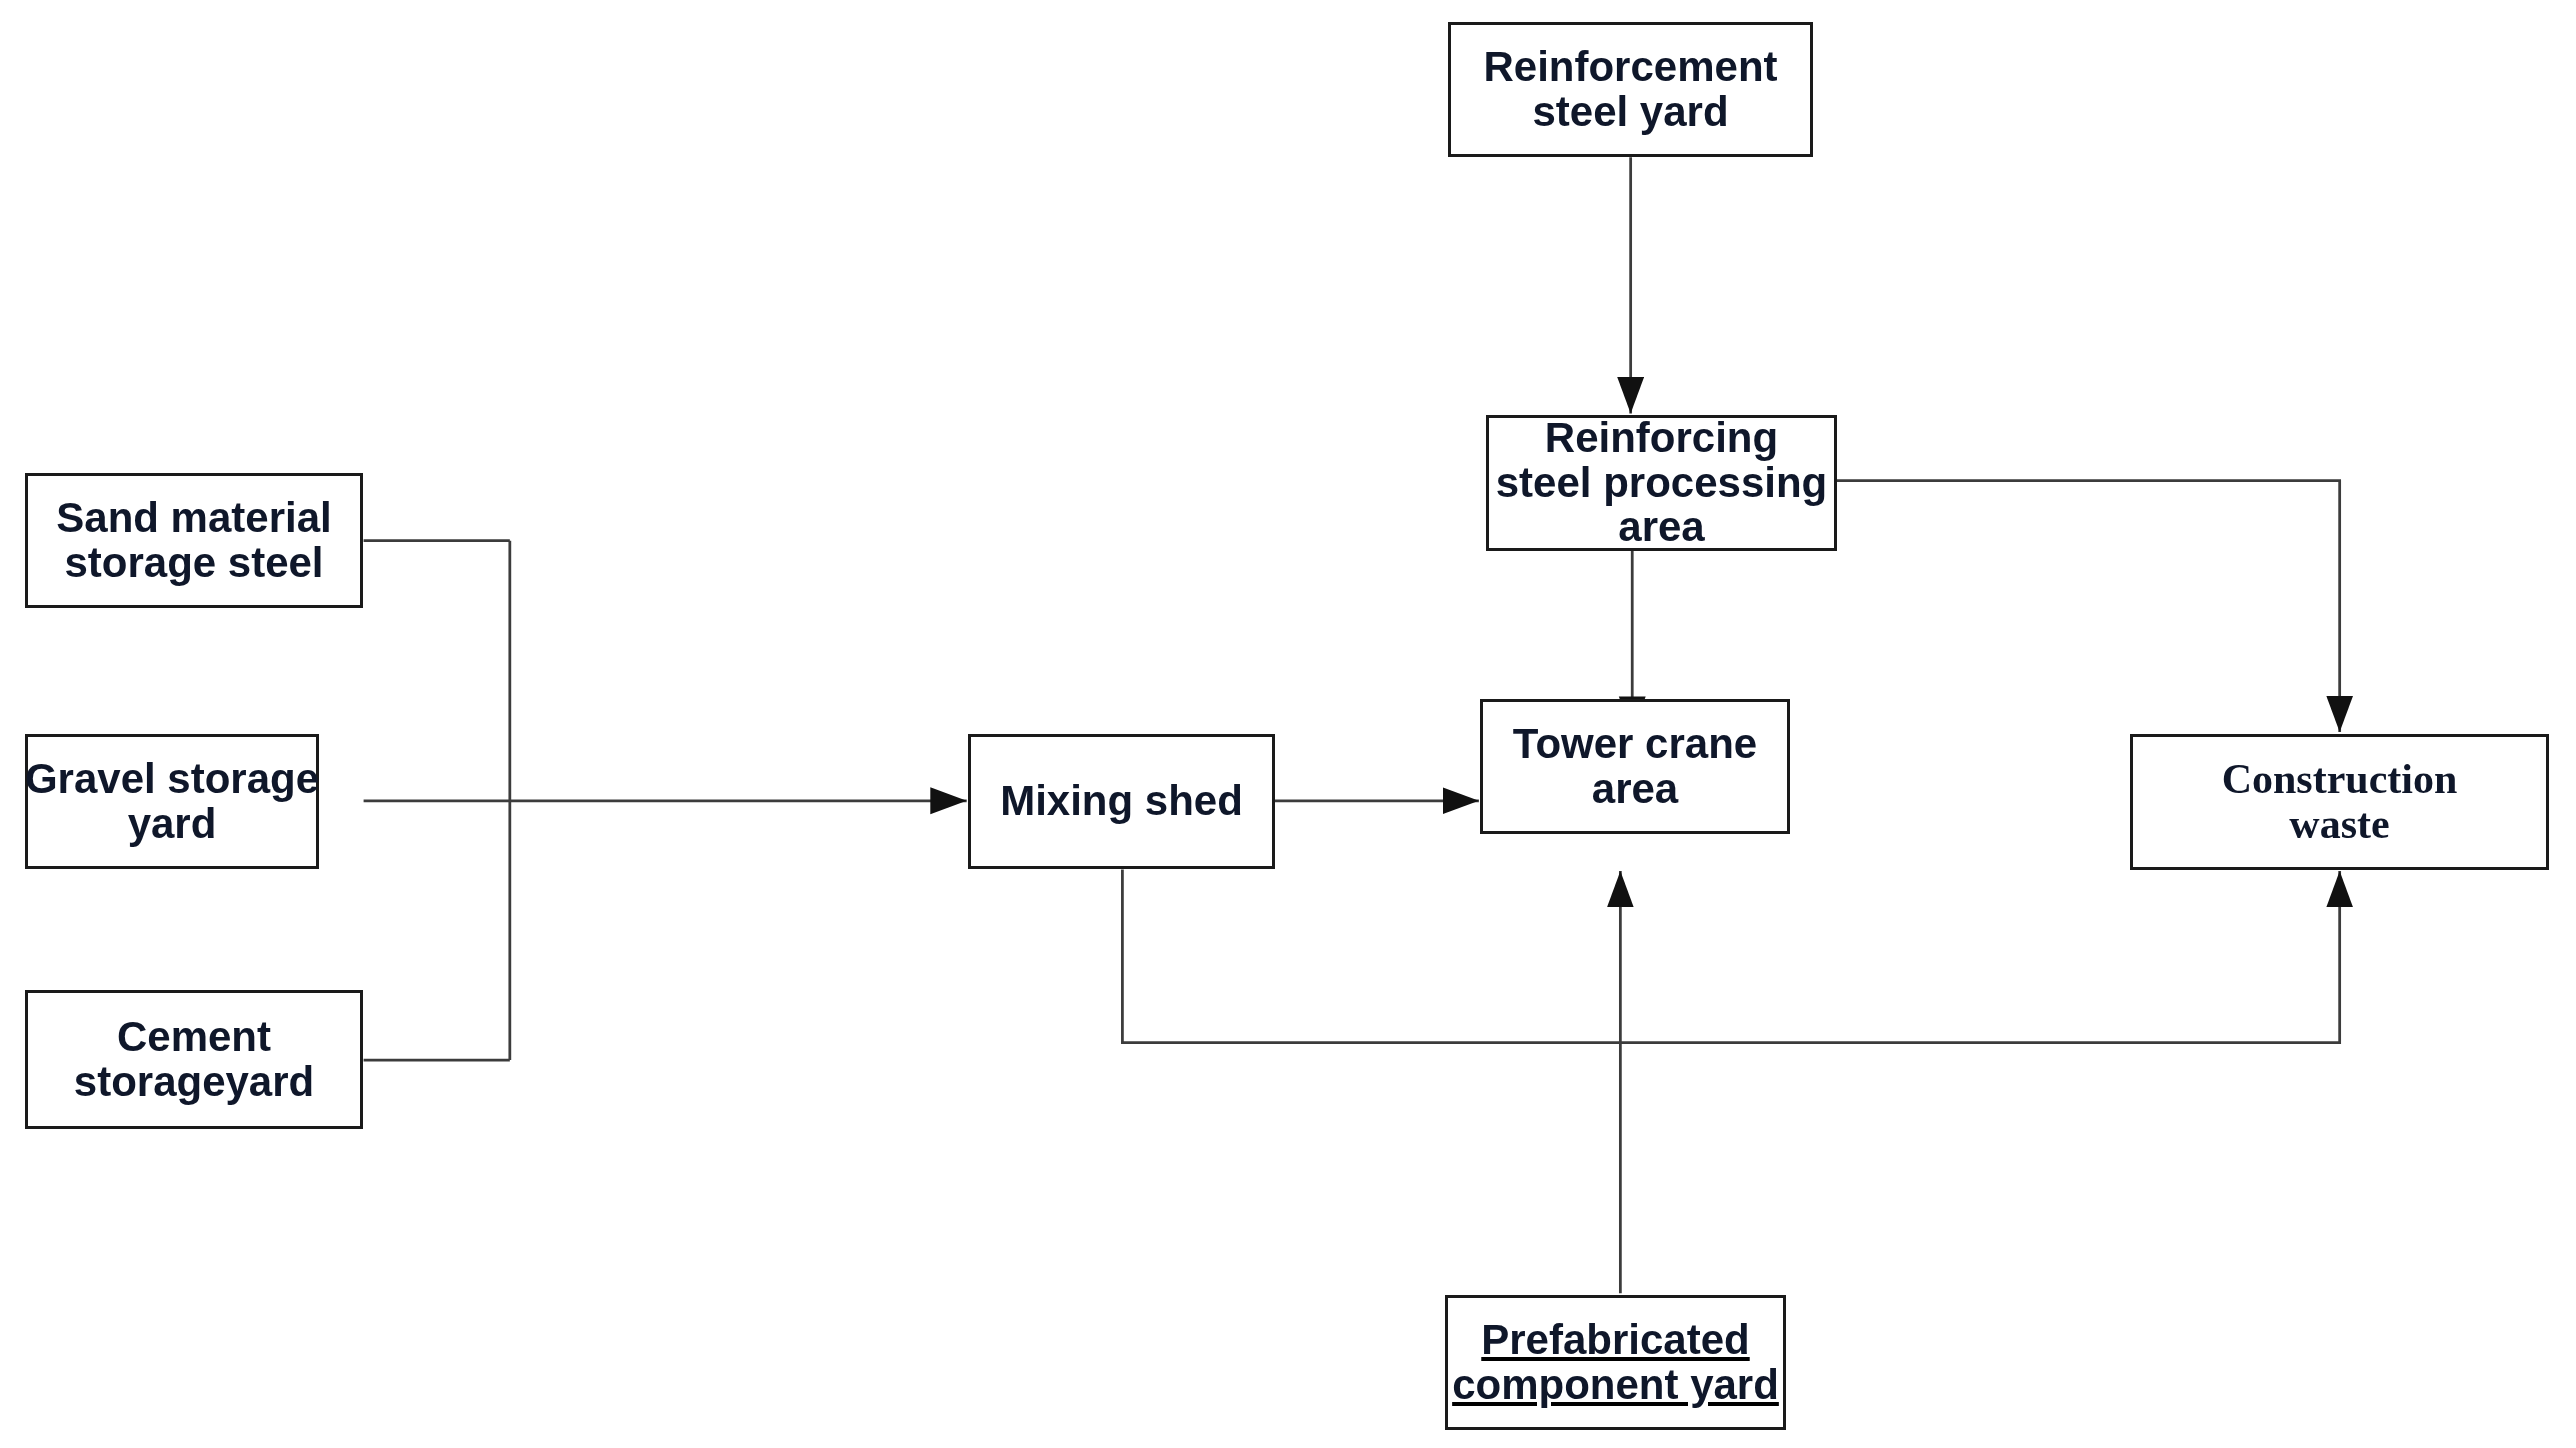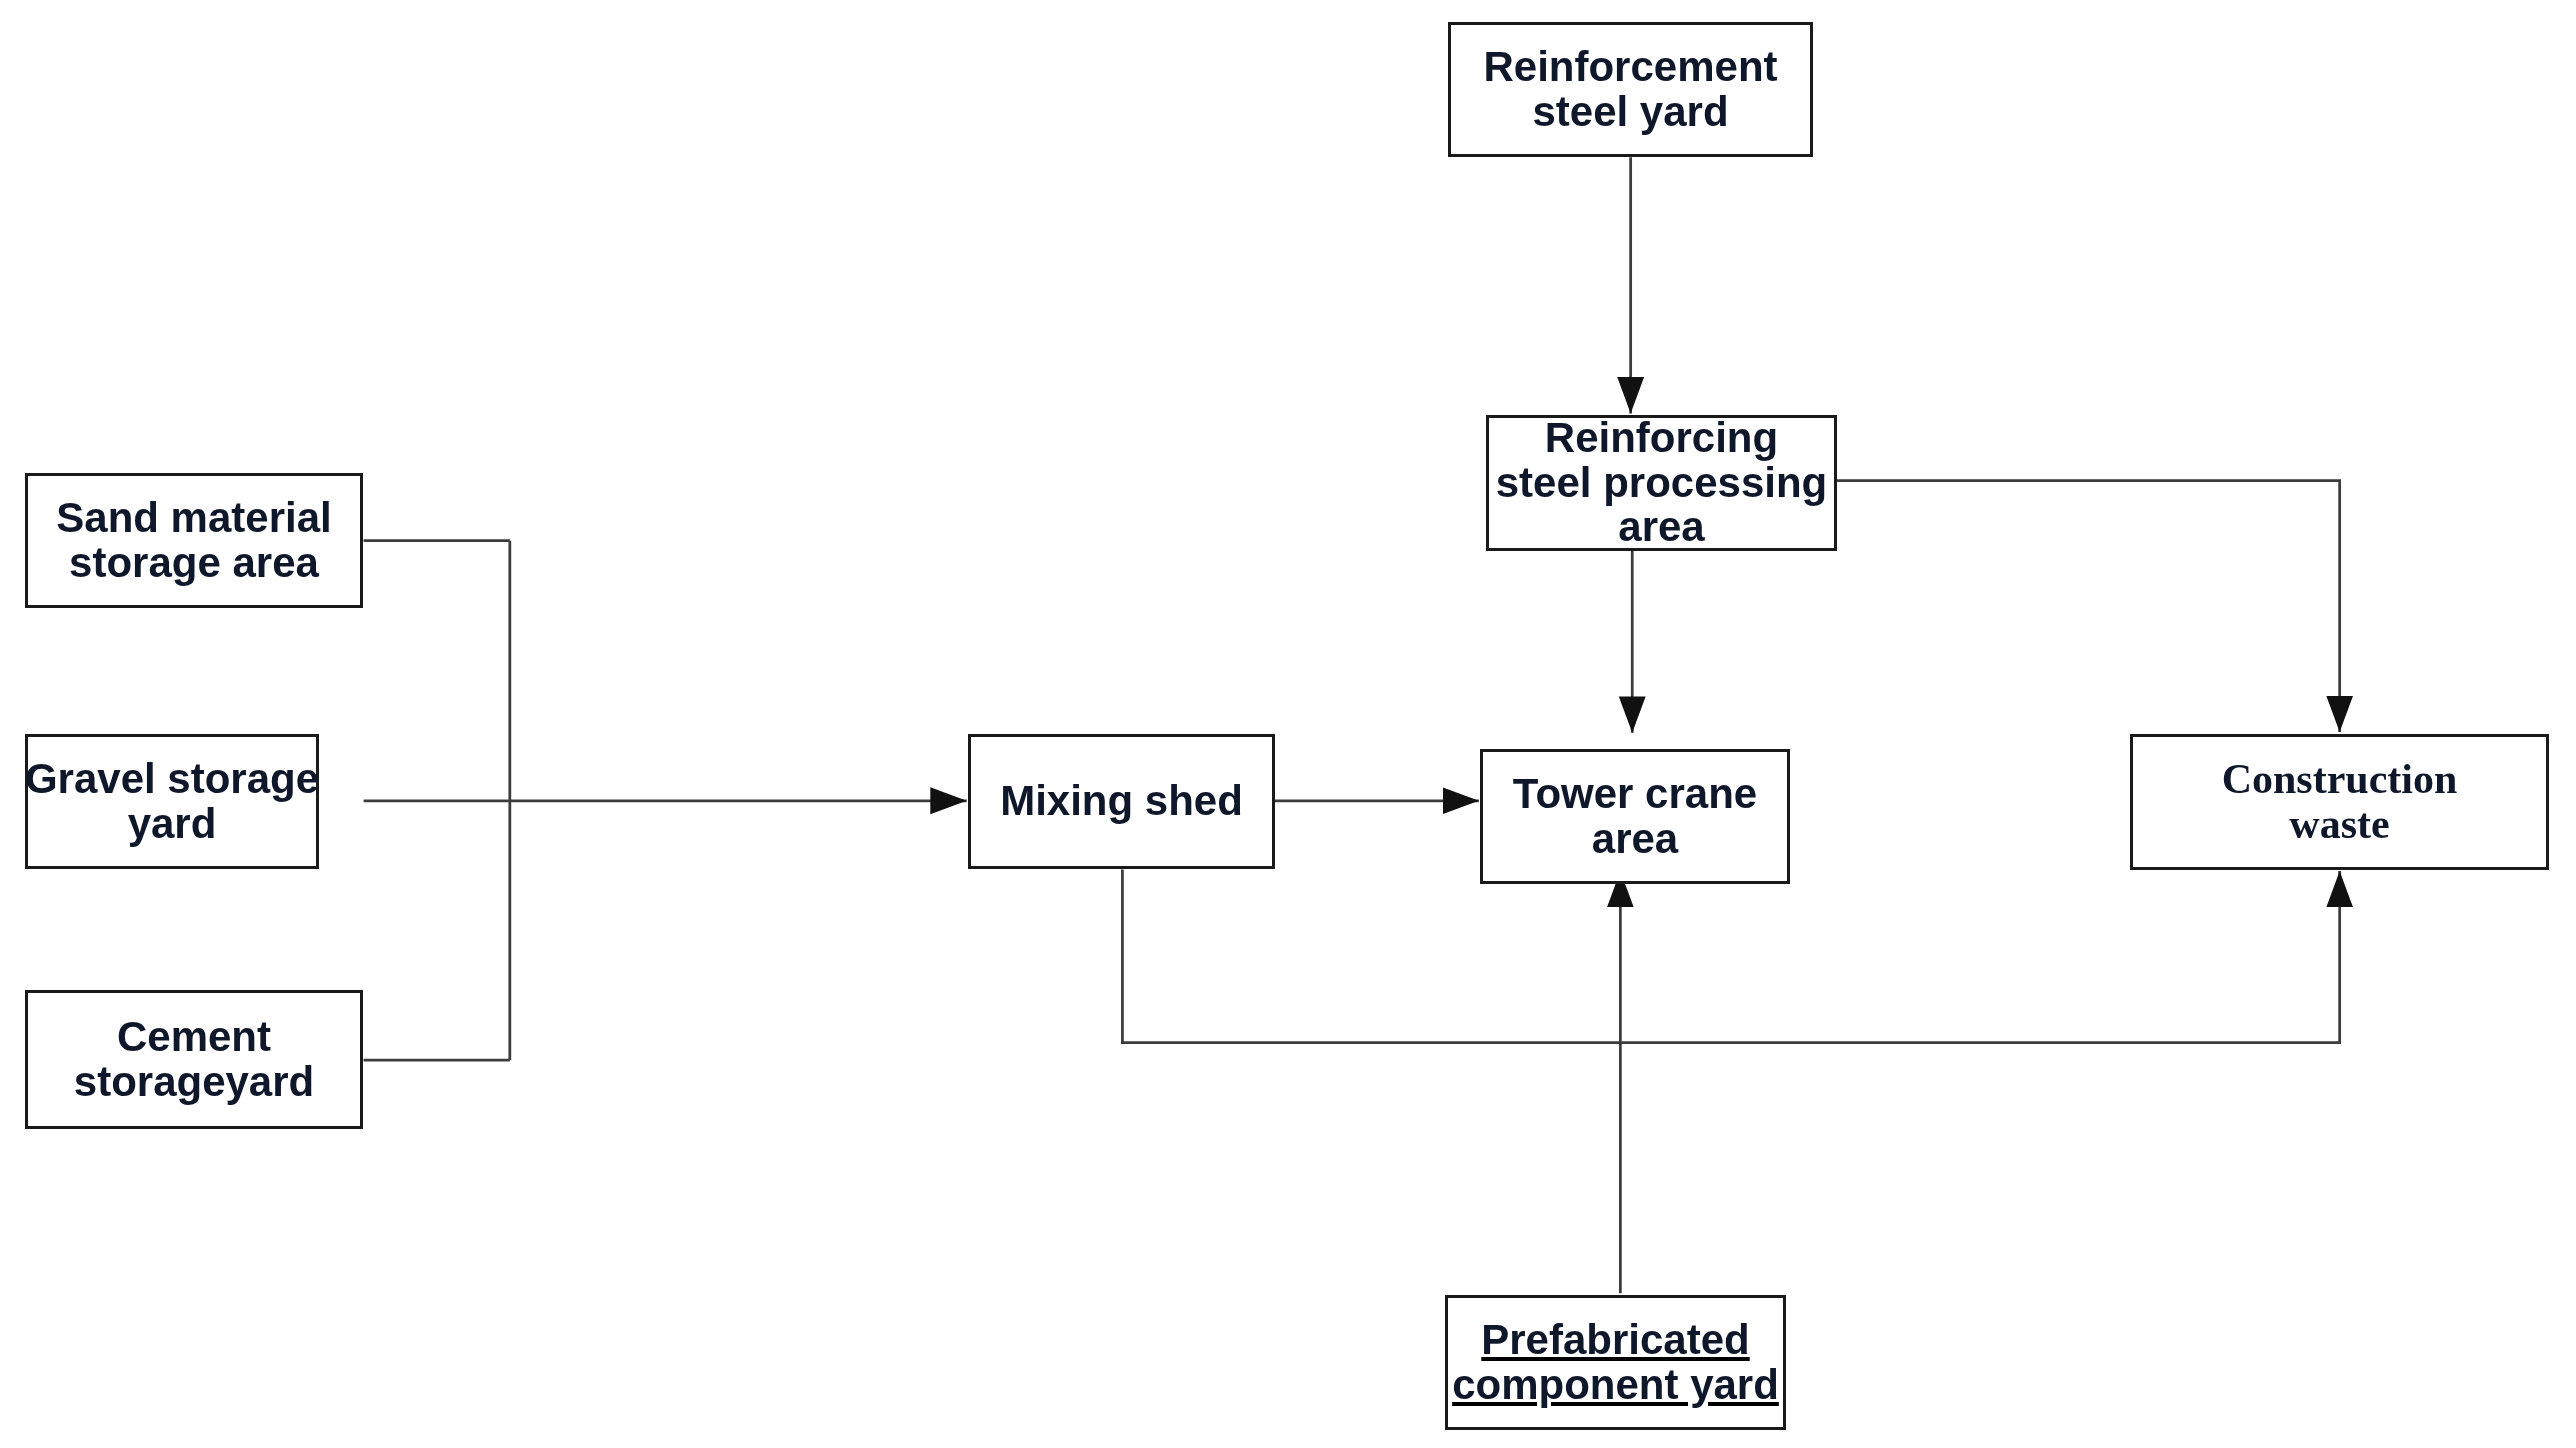--- a/index.html
+++ b/index.html
@@ -39,21 +39,21 @@
     color: #0f172a;
     letter-spacing: 0px;
   }
   
   .n-reinforcement { left: 1448px; top: 22px;   width: 365px; height: 135px; }
   .n-processing    { left: 1486px; top: 415px;  width: 351px; height: 136px; }
   .n-sand          { left: 25px;   top: 473px;  width: 338px; height: 135px; }
   .n-gravel        { left: 25px;   top: 734px;  width: 294px; height: 135px; }
   .n-cement        { left: 25px;   top: 990px; width: 338px; height: 139px; }
   .n-mixing        { left: 968px; top: 734px;  width: 307px; height: 135px; }
-  .n-tower         { left: 1480px; top: 749px;  width: 310px; height: 135px; }
+  .n-tower         { left: 1480px; top: 699px;  width: 310px; height: 135px; }
   .n-waste         { left: 2130px; top: 734px;  width: 419px; height: 136px; font-family: Liberation Serif, serif; }
   .n-prefab        { left: 1445px; top: 1295px; width: 341px; height: 135px; text-decoration: underline; }
 </style>
 </head>
 <body>
 
 <div class="diagram-canvas">
 
   <svg class="wires" viewBox="0 0 3259 1833">
     <defs>
@@ -89,21 +89,21 @@
   </div>
 
   <div class="node n-processing">
     <span class="label">Reinforcing
 steel processing
 area</span>
   </div>
 
   <div class="node n-sand">
     <span class="label">Sand material
-storage area</span>
+storage steel</span>
   </div>
 
   <div class="node n-gravel">
     <span class="label">Gravel storage
 yard</span>
   </div>
 
   <div class="node n-cement">
     <span class="label">Cement
 storageyard</span>

